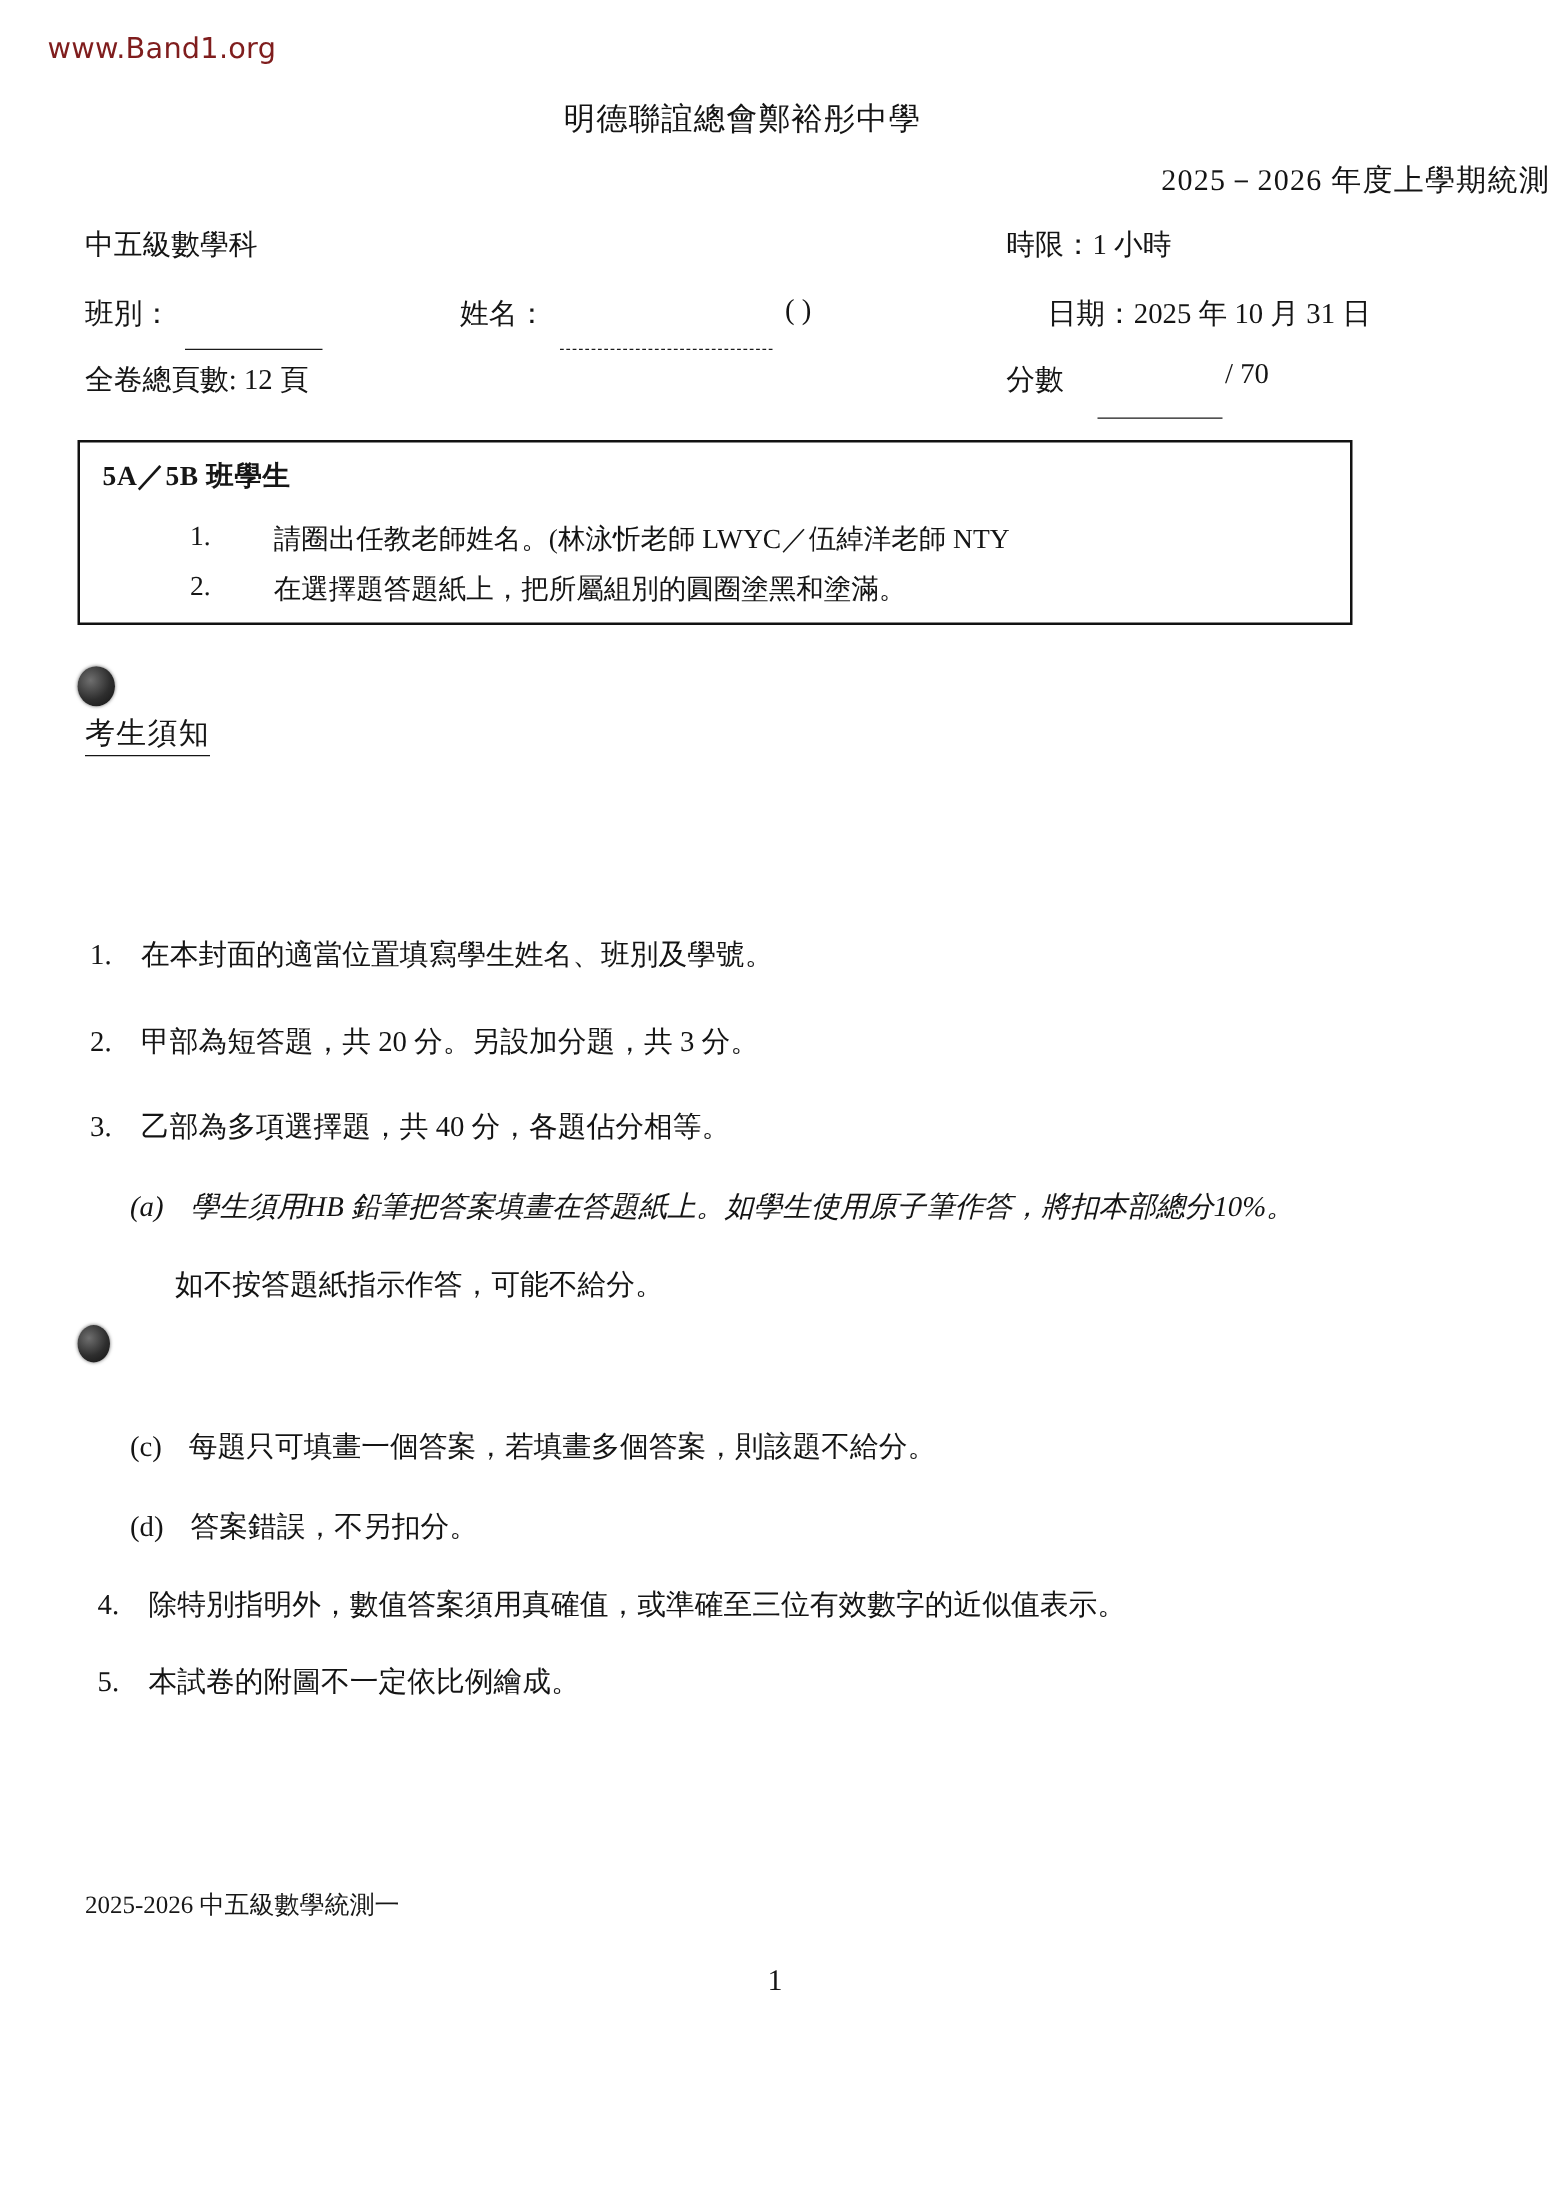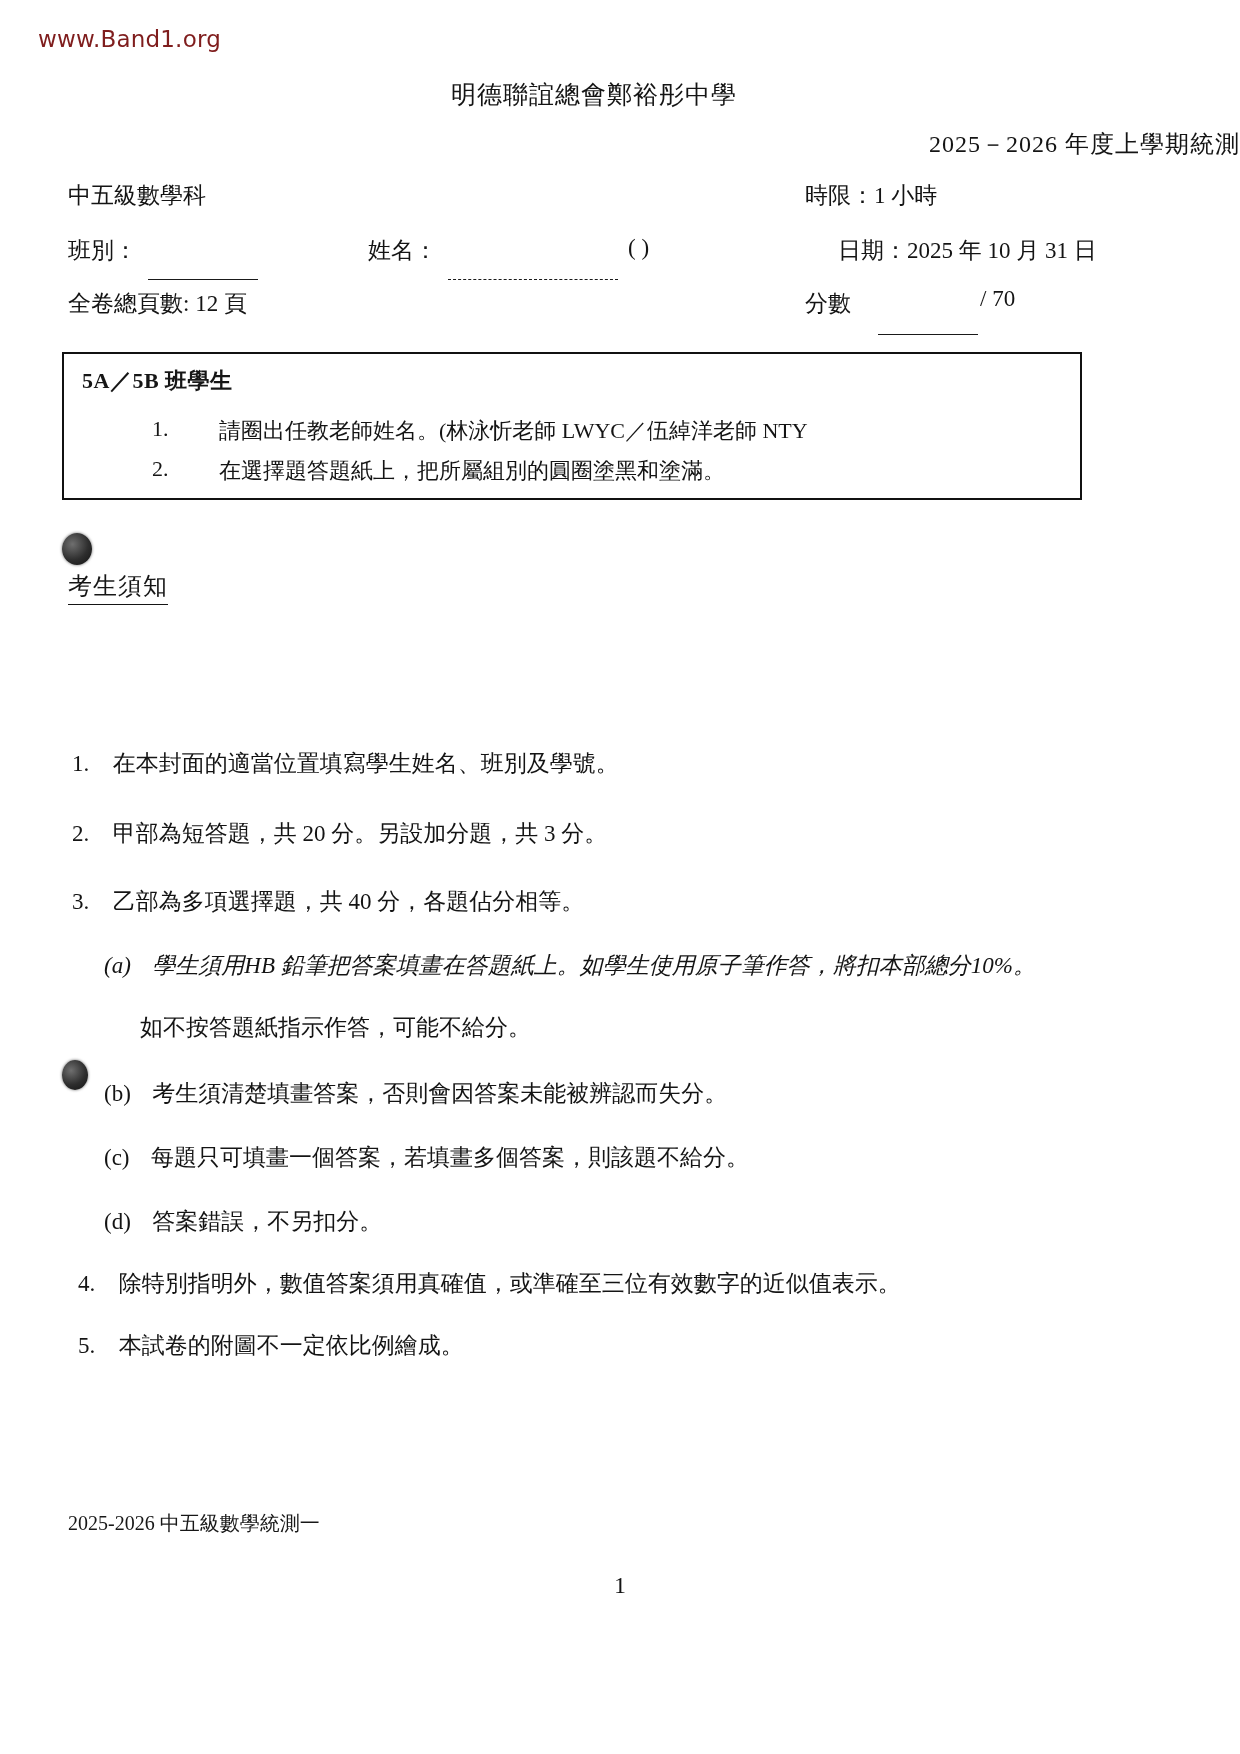--- a/index.html
+++ b/index.html
@@ -227,25 +227,20 @@
   <div class="note" style="left:104px; top:950px;font-style:italic;">
     <span>(a)</span>
     <span style="display:inline-block; width:10px;"></span>
     <span>學生須用HB 鉛筆把答案填畫在答題紙上。如學生使用原子筆作答，將扣本部總分10%。</span>
   </div>
 
   <div class="note" style="left:140px; top:1012px;">
     <span>如不按答題紙指示作答，可能不給分。</span>
   </div>
 
-  <div class="note" style="left:104px; top:1078px;">
-    <span>(b)</span>
-    <span style="display:inline-block; width:10px;"></span>
-    <span>考生須清楚填畫答案，否則會因答案未能被辨認而失分。</span>
-  </div>
 
   <div class="note" style="left:104px; top:1142px;">
     <span>(c)</span>
     <span style="display:inline-block; width:10px;"></span>
     <span>每題只可填畫一個答案，若填畫多個答案，則該題不給分。</span>
   </div>
 
   <div class="note" style="left:104px; top:1206px;">
     <span>(d)</span>
     <span style="display:inline-block; width:10px;"></span>

